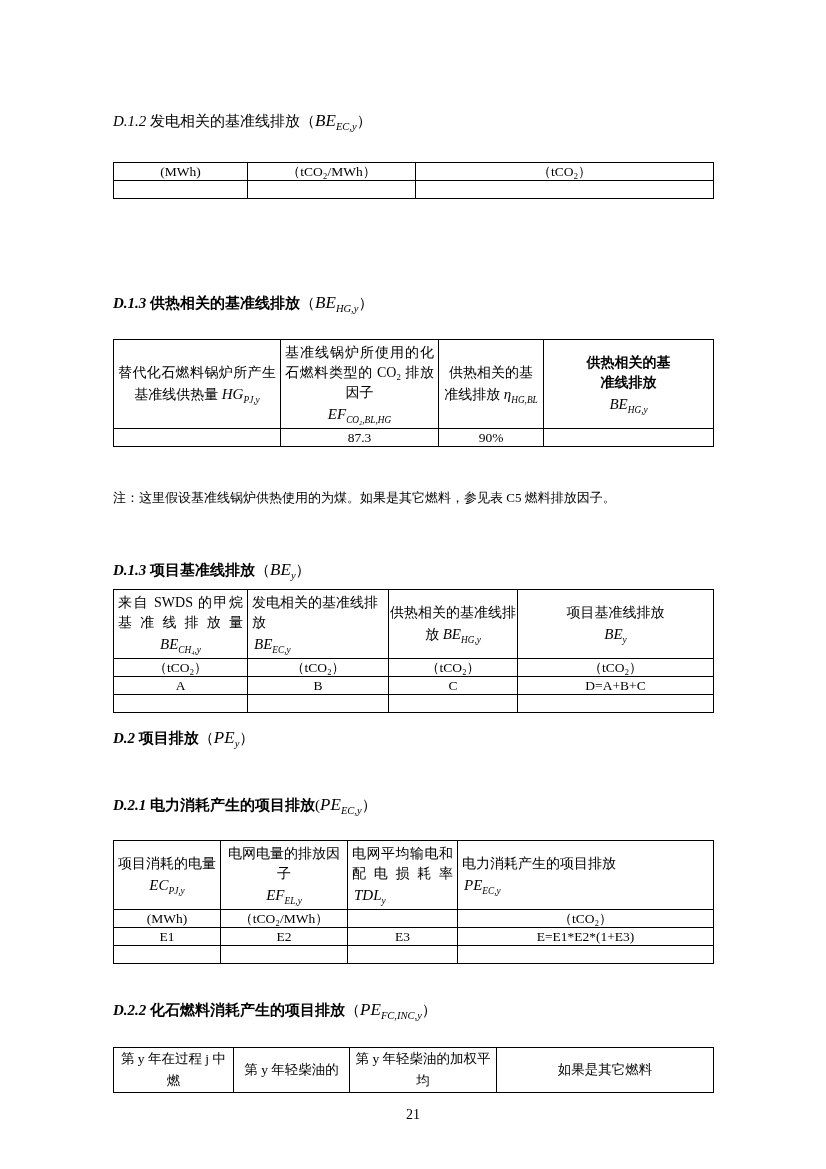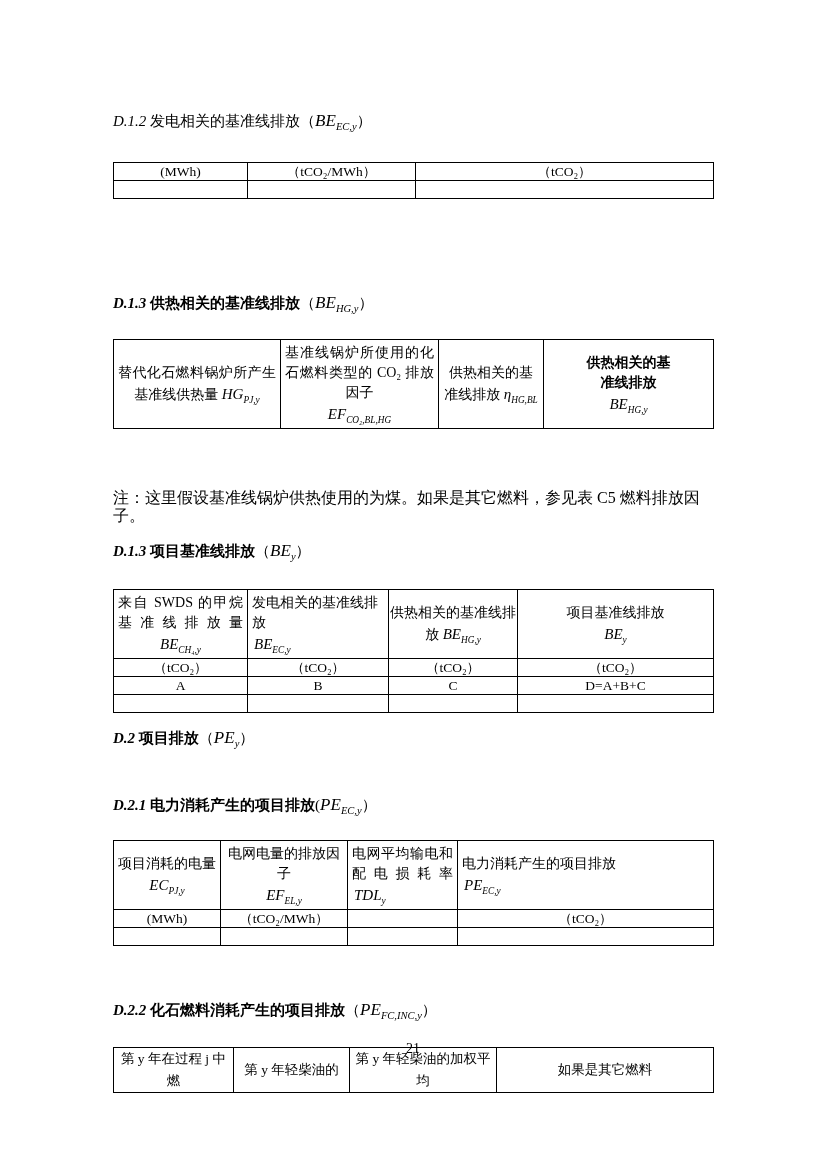--- a/index.html
+++ b/index.html
@@ -25,21 +25,21 @@
   td.hc .fm{font-size:15px;line-height:22px;}
   .blk{display:block;text-align:center;}
   .nowrap{white-space:nowrap;}
   .justcell{text-align:justify;text-align-last:center;}
   .justcell2{text-align:justify;text-align-last:justify;}
   .justcell2 .fm.blk,.leftcell .fm.blk{text-align:left;text-align-last:left;padding-left:2px;}
   .leftcell{text-align:left;padding-left:4px;}
   .bold{font-weight:700;}
   .narrow{display:inline-block;max-width:6.3em;}
   
-  .note{font-size:16px;line-height:18px;}
+  .note{font-size:13px;line-height:18px;}
   .pagenum{position:absolute;left:0;width:826px;text-align:center;font-size:14px;}
 </style>
 </head>
 <body>
 
 <div class="sec h" style="top:110px">
   <span class="lbl">D.1.2</span>
   <span class="ttl">发电相关的基准线排放</span><span>（</span><span class="fm"><i>BE</i><sub>EC,y</sub></span><span>）</span>
 </div>
 
@@ -85,26 +85,32 @@
       <span class="fm blk"><i>EF</i><sub>CO₂,BL,HG</sub></span>
     </td>
     <td class="hc">
       <span>供热相关的基准线排放 </span><span class="fm"><i>η</i><sub>HG,BL</sub></span>
     </td>
     <td class="hc">
       <span class="bold narrow">供热相关的基准线排放</span>
       <span class="fm blk"><i>BE</i><sub>HG,y</sub></span>
     </td>
   </tr>
+  <tr>
+    <td></td>
+    <td>87.3</td>
+    <td>90%</td>
+    <td></td>
+  </tr>
 </tbody>
   </table>
 
 <div class="sec note" style="top:489px">注：这里假设基准线锅炉供热使用的为煤。如果是其它燃料，参见表 C5 燃料排放因子。</div>
 
-<div class="sec h b" style="top:540px">
+<div class="sec h b" style="top:559px">
   <span class="lbl">D.1.3</span>
   <span class="ttl">项目基准线排放</span><span>（</span><span class="fm"><i>BE</i><sub>y</sub></span><span>）</span>
 </div>
 
 <table class="sec" style="top:589px">
   <colgroup>
       <col style="width:134px">
       <col style="width:141px">
       <col style="width:129px">
       <col style="width:196px">
@@ -183,20 +189,26 @@
       <span class="fm blk"><i>PE</i><sub>EC,y</sub></span>
     </td>
   </tr>
   <tr>
     <td>(MWh)</td>
     <td>（tCO₂/MWh）</td>
     <td></td>
     <td>（tCO₂）</td>
   </tr>
   <tr>
+    <td>E1</td>
+    <td>E2</td>
+    <td>E3</td>
+    <td>E=E1*E2*(1+E3)</td>
+  </tr>
+  <tr>
     <td></td>
     <td></td>
     <td></td>
     <td></td>
   </tr>
 </tbody>
   </table>
 
 <div class="sec h b" style="top:999px">
   <span class="lbl">D.2.2</span>
@@ -213,13 +225,13 @@
   <tbody>
       <tr>
     <td style="height:22px;line-height:22px">第 y 年在过程 j 中燃</td>
     <td style="height:22px;line-height:22px">第 y 年轻柴油的</td>
     <td style="height:22px;line-height:22px">第 y 年轻柴油的加权平均</td>
     <td style="height:22px;line-height:22px">如果是其它燃料</td>
   </tr>
 </tbody>
   </table>
 
-<div class="pagenum" style="top:1041px">21</div>
+<div class="pagenum" style="top:1107px">21</div>
 
 </body></html>

